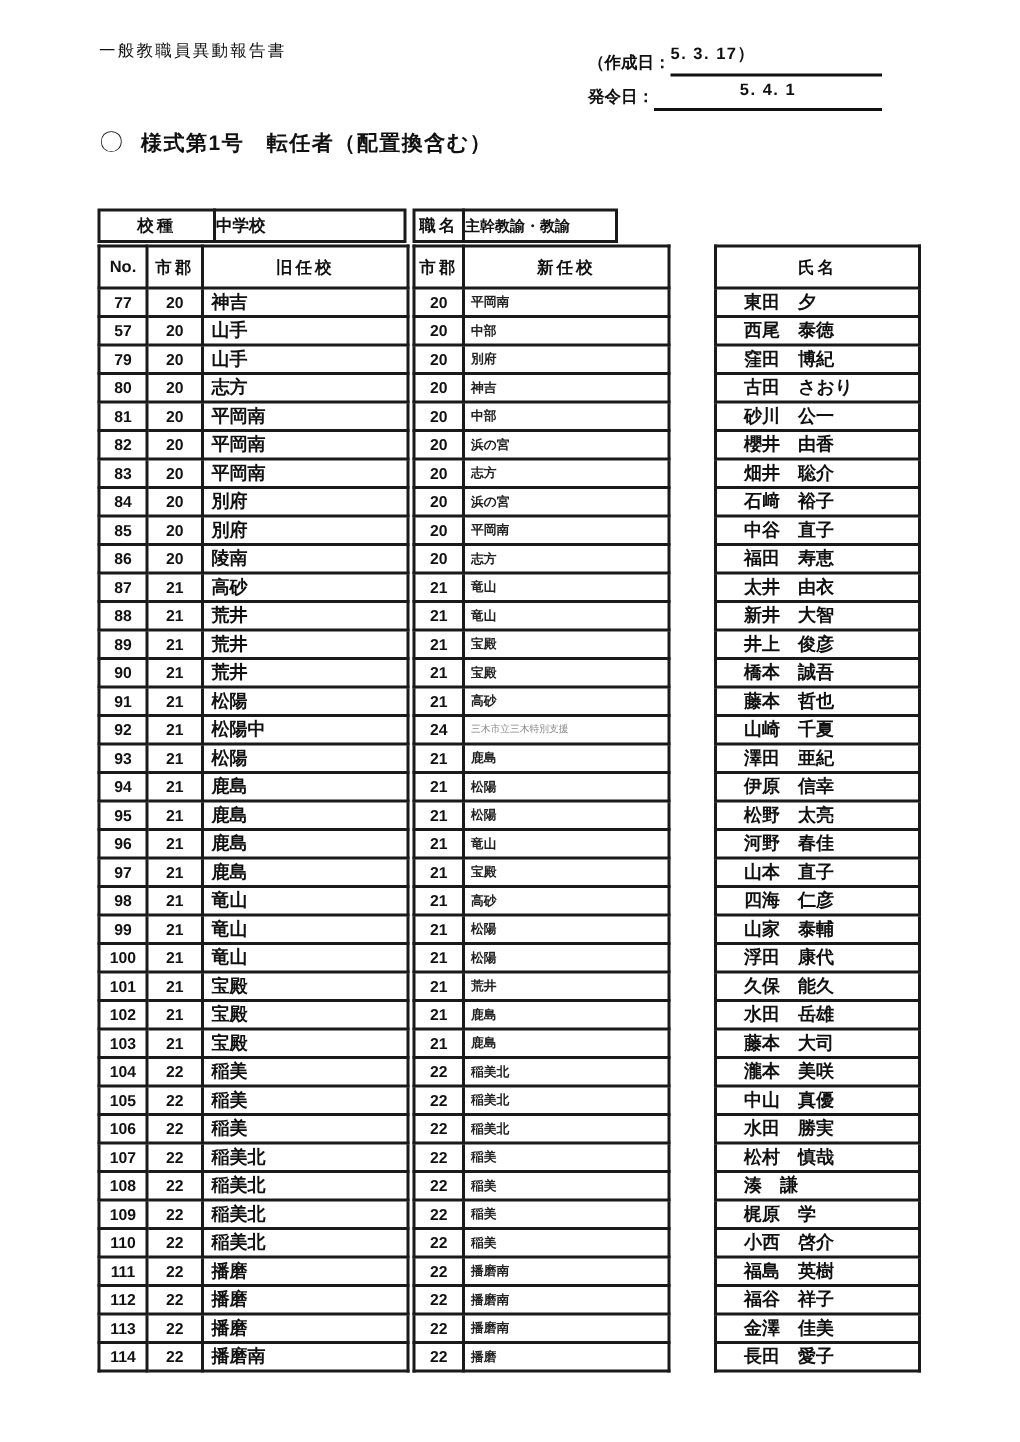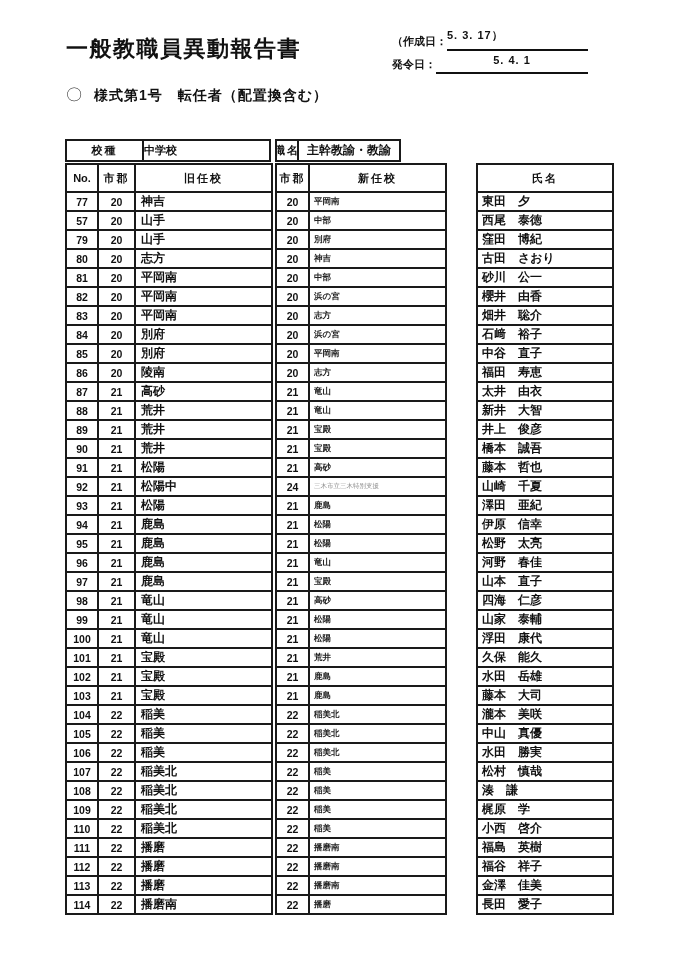--- a/index.html
+++ b/index.html
@@ -5,22 +5,22 @@
   html,body { margin:0; padding:0; }
   body {
     width:680px; height:961px;
     background:#ffffff;
     font-family:"Liberation Sans","DejaVu Sans",sans-serif;
     color:#111;
     position:relative;
     overflow:hidden;
   }
   .doc-title {
-    position:absolute; left:66px; top:34px;
-    font-size:22px; font-weight:700; letter-spacing:1.5px;
+    position:absolute; left:66px; top:26px;
+    font-size:11px; font-weight:400; letter-spacing:1.5px;
   }
   .dates {
     position:absolute; left:392px; top:30px; width:196px;
     font-size:11px; font-weight:600;
   }
   .date-row { display:flex; align-items:flex-end; height:21px; margin-bottom:2px; }
   .date-label { white-space:nowrap; padding-bottom:2px; }
   .date-value {
     flex:1; border-bottom:2px solid #111;
     padding-bottom:6px; letter-spacing:1px; white-space:nowrap;
@@ -41,37 +41,37 @@
 
   .topboxes { display:flex; height:23px; margin-bottom:1px; }
   .topbox {
     border:2px solid #1a1a1a; box-sizing:border-box;
     display:flex; align-items:center;
     font-size:11px; font-weight:700; white-space:nowrap; overflow:hidden;
   }
   .topbox + .topbox { margin-left:-2px; }
   .tb-center { justify-content:center; letter-spacing:2px; }
   .tb-left   { }
-  .tb-small  { font-size:12px; padding-left:8px; letter-spacing:0; }
+  .tb-small  { font-size:10px; padding-left:0; letter-spacing:0; }
   .tb-spacer { height:24px; }
 
   table { border-collapse:collapse; table-layout:fixed; }
   td, th {
     border:2px solid #1a1a1a; box-sizing:border-box;
     padding:0; height:19px;
     overflow:hidden; white-space:nowrap;
     vertical-align:middle;
   }
   th { font-size:11px; font-weight:700; height:28px; letter-spacing:2px; text-align:center; }
   th.no-head { letter-spacing:0;border-radius:13px; }
   .num  { font-size:10.5px; text-align:center; font-weight:600; }
   .school-old { font-size:12px; text-align:left; padding-left:5px; font-weight:600; }
   .school-new { font-size:8.5px; text-align:left; padding-left:4px; font-weight:600; color:#222; }
   .school-new.tiny { font-size:6.5px; color:#8a8a8a; font-weight:400; letter-spacing:0; }
-  .name { font-size:12px; text-align:left; padding-left:4px; font-weight:600; }
+  .name { font-size:12px; text-align:left; padding-left:18px; font-weight:600; }
 </style>
 </head>
 <body>
 
 <div class="doc-title">一般教職員異動報告書</div>
 
 <div class="dates">
   <div class="date-row">
     <span class="date-label">（作成日：</span>
     <span class="date-value">5. 3. 17）</span>
@@ -297,21 +297,21 @@
           <td class="num">114</td>
           <td class="num">22</td>
           <td class="school-old">播磨南</td>
         </tr>
         </tbody>
     </table>
   </div>
 
   <div class="block block-mid">
     <div class="topboxes">
-      <div class="topbox tb-center" style="width:24px">職名</div>
+      <div class="topbox tb-center" style="width:35px">職名</div>
       <div class="topbox tb-small" style="width:104px">主幹教諭・教諭</div>
     </div>
     <table style="width:170px">
       <colgroup>
           <col style="width:33px">
           <col style="width:137px">
         </colgroup>
       <thead>
         <tr>
           <th>市郡</th>

